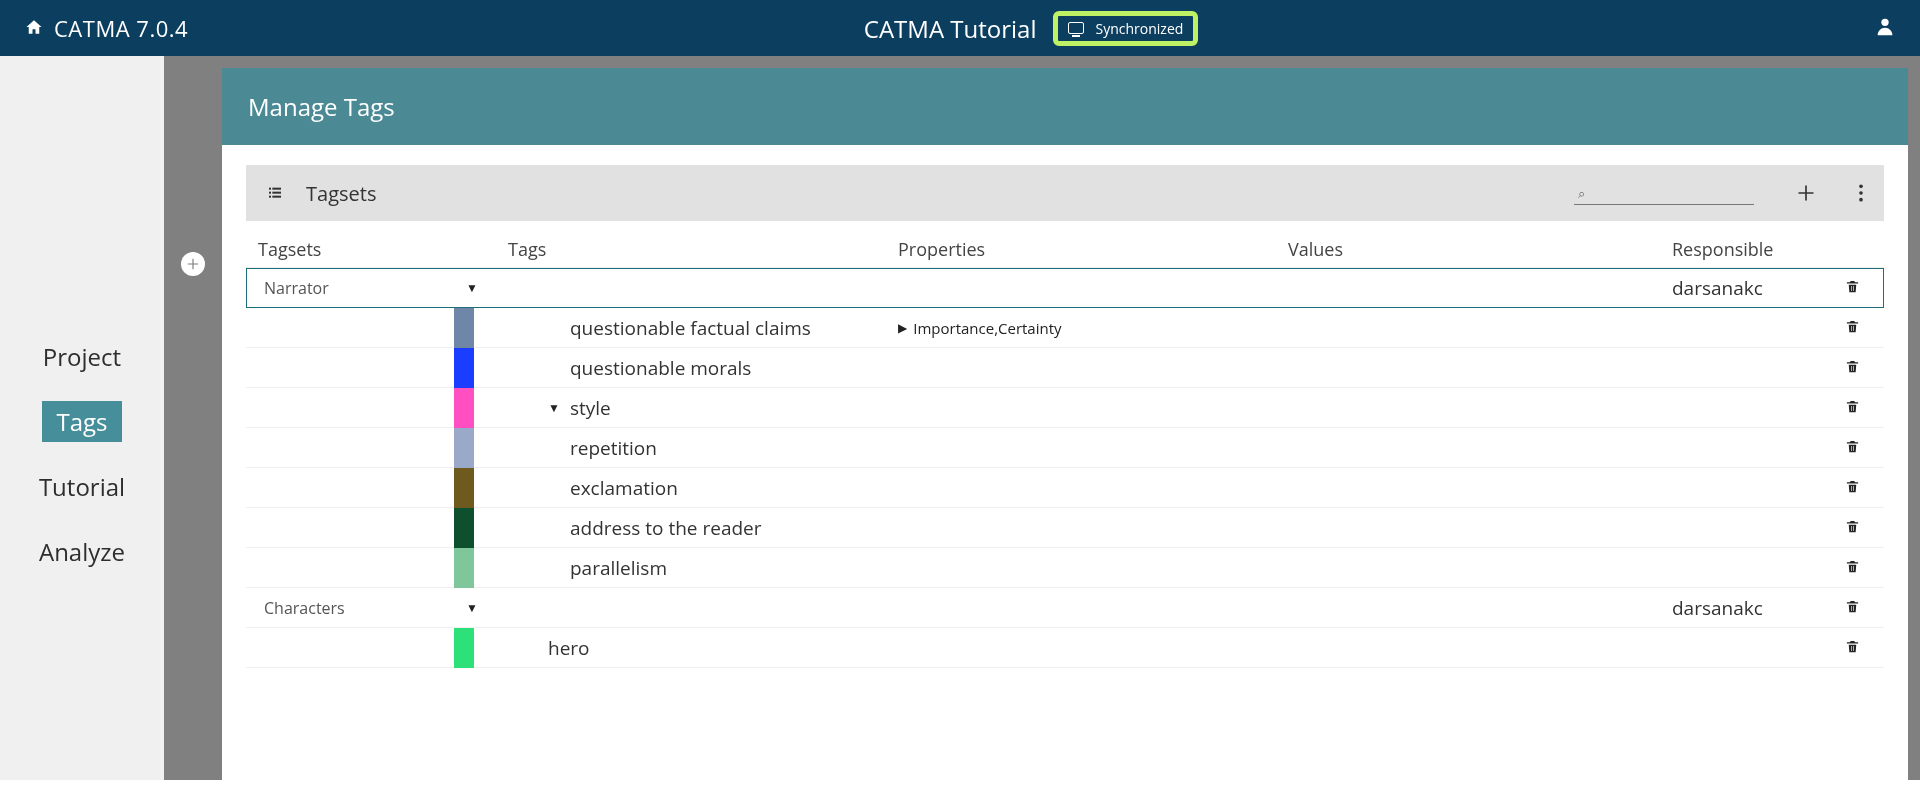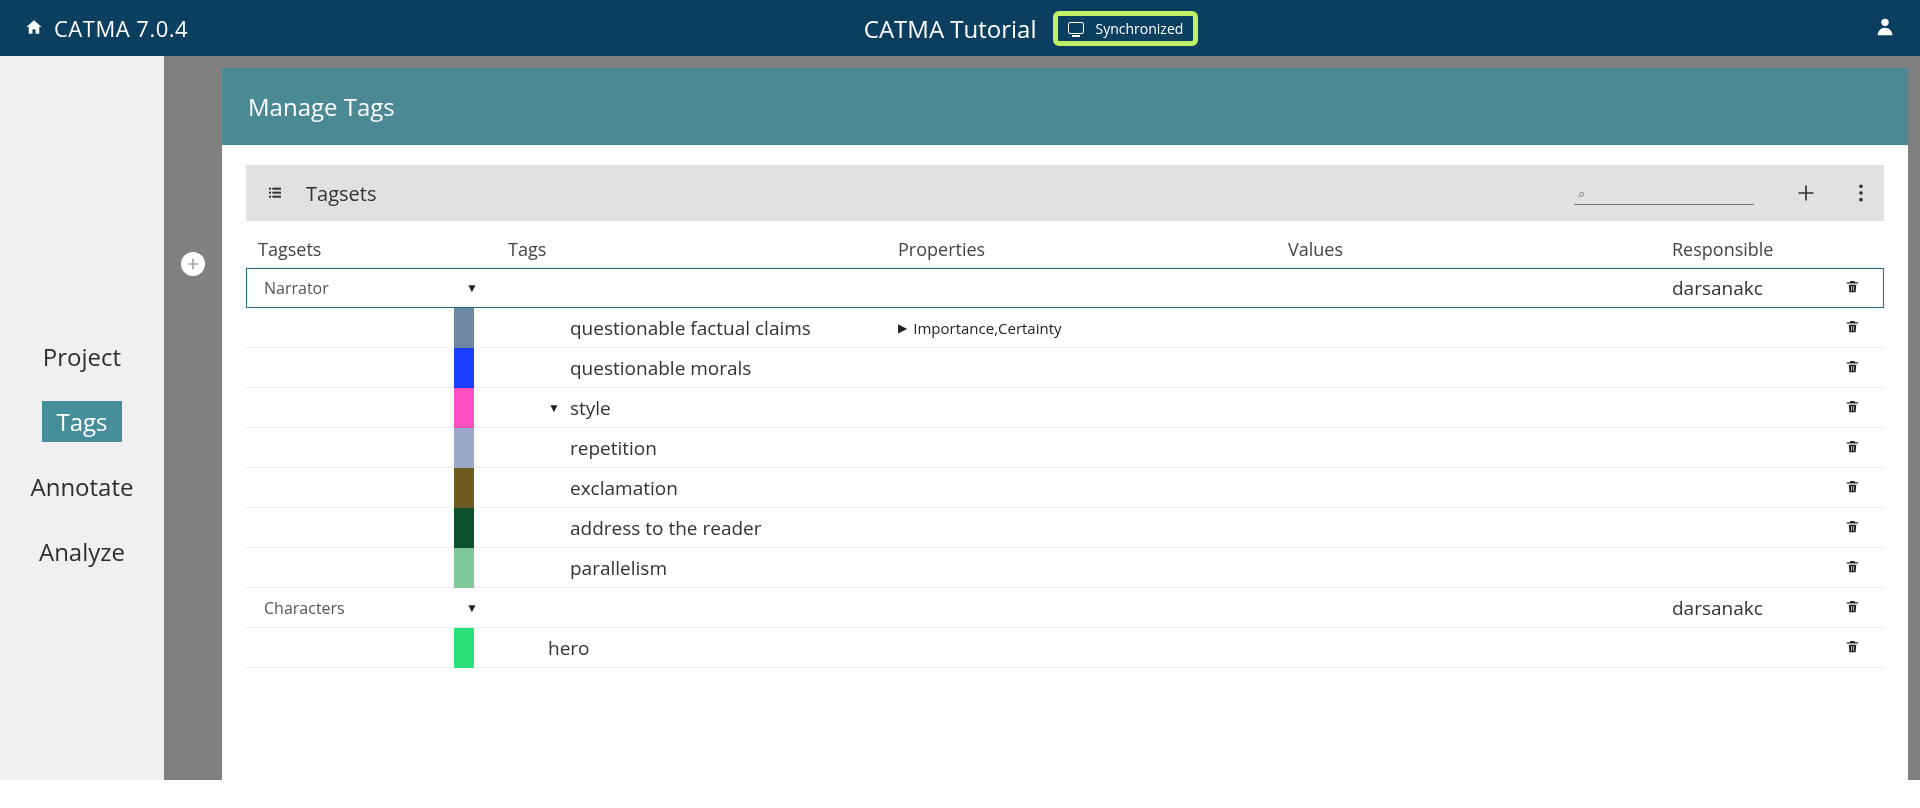--- a/index.html
+++ b/index.html
@@ -81,21 +81,21 @@
           <circle cx="12" cy="8" r="4"></circle>
           <path d="M4 22c0-4.4 3.6-8 8-8s8 3.6 8 8z"></path>
         </svg>
     </span>
   </div>
 
   <div class="mainrow">
     <div class="left-nav">
       <div class="item">Project</div>
       <div class="item active">Tags</div>
-      <div class="item">Annotate</div>
+      <div class="item">Tutorial</div>
       <div class="item">Analyze</div>
     </div>
 
     <div class="gutter">
       <div class="gutter-tab"></div>
       <div class="gutter-plus">
         <svg width="14" height="14" viewBox="0 0 24 24" fill="#808080">
             <path d="M11 3h2v8h8v2h-8v8h-2v-8H3v-2h8z"></path>
           </svg>
       </div>

